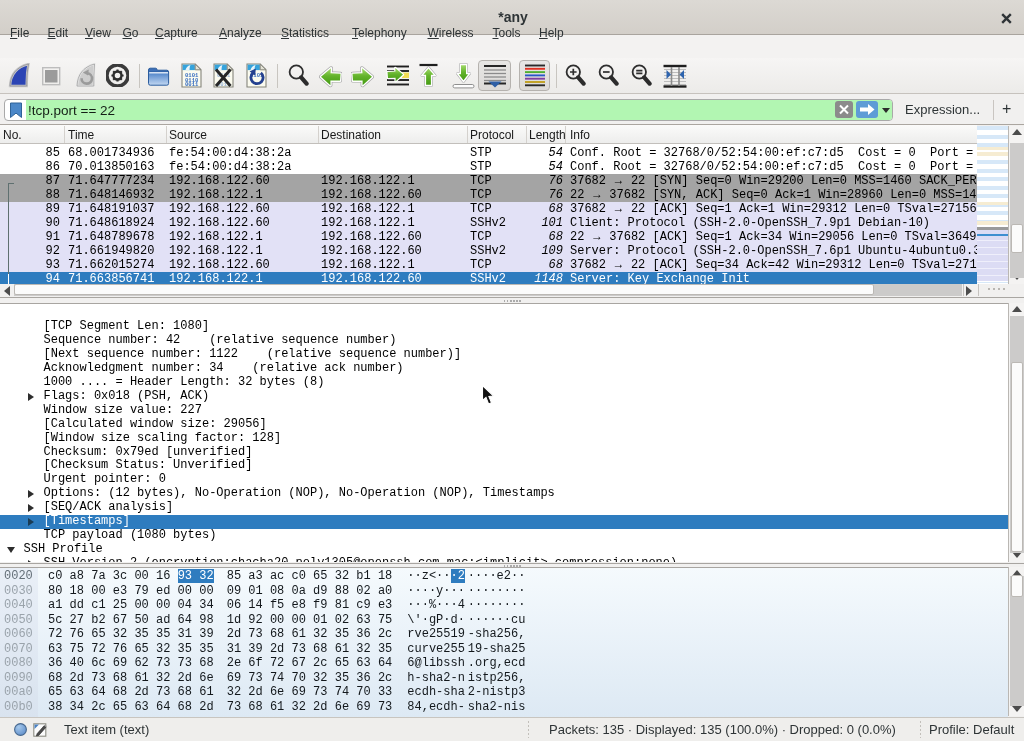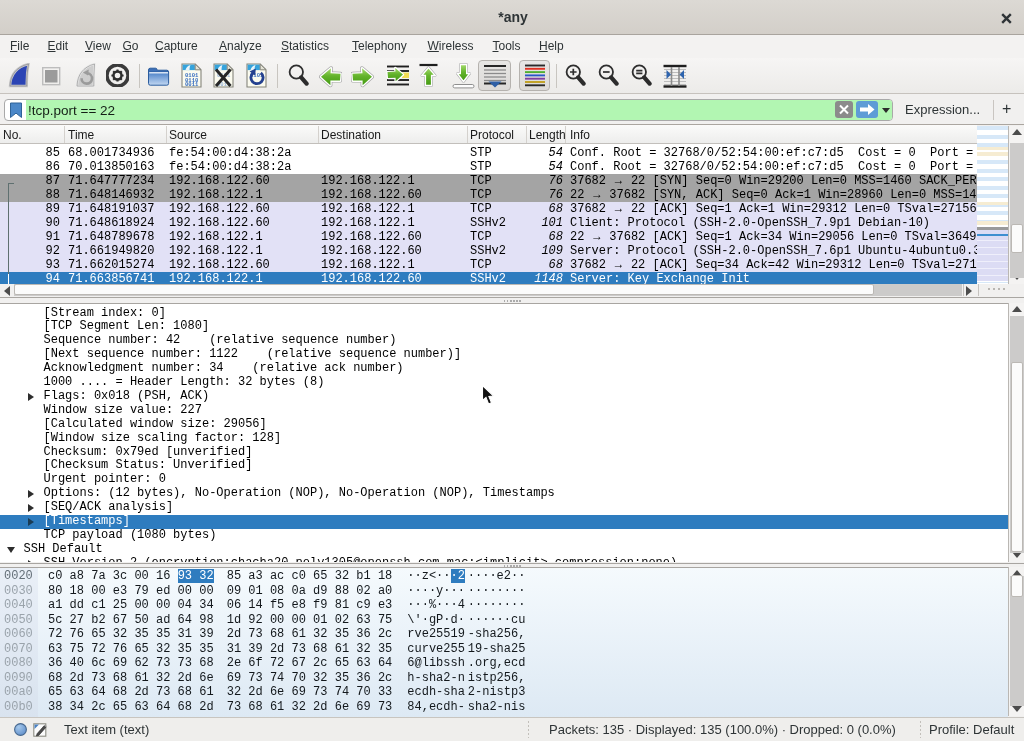--- a/index.html
+++ b/index.html
@@ -1,21 +1,21 @@
 <!DOCTYPE html>
 <html><head><meta charset="utf-8"><style>
 *{margin:0;padding:0;box-sizing:border-box;}
 html,body{width:1024px;height:741px;overflow:hidden;}
 body{font-family:"Liberation Sans",sans-serif;position:relative;background:#f1f0ef;}
 .abs{position:absolute;}
 .mono{font-family:"Liberation Mono",monospace;}
 #titlebar{left:0;top:0;width:1024px;height:35px;background:linear-gradient(#dcd9d4,#d3cfc9);border-bottom:1px solid #a9a49e;}
 #title{left:1px;top:9px;width:1024px;text-align:center;font-size:14px;font-weight:bold;color:#2e3436;}
 #menubar{left:0;top:35px;width:1024px;height:23px;background:#f3f2f1;}
-.mi{position:absolute;top:39px;font-size:12px;color:#2e3436;}
+.mi{position:absolute;top:26px;font-size:12px;color:#2e3436;}
 .mi u{text-decoration:underline;text-underline-offset:1px;}
 #toolbar{left:0;top:58px;width:1024px;height:36px;background:linear-gradient(#f6f5f4,#ecebe9);border-bottom:1px solid #c6c2bd;}
 .ti{position:absolute;}
 .tsep{position:absolute;top:64px;width:1px;height:24px;background:#c8c5c0;}
 .tbtn{position:absolute;top:60px;height:31px;border:1px solid #b5b2ae;border-radius:4px;background:linear-gradient(#e7e6e4,#dcdad7);}
 #filterbar{left:0;top:94px;width:1024px;height:31px;background:#f1f0ef;border-bottom:1px solid #aba6a0;}
 #fbox{left:4px;top:99px;width:889px;height:22px;background:#ffffff;border:1px solid #a9a9a9;border-radius:4px;}
 #fgreen{left:26px;top:100px;width:866px;height:20px;background:#b2f6b2;border-radius:0 3px 3px 0;}
 #fbookmark{left:9px;top:102px;}
 #ftext{left:28px;top:102.5px;font-size:13.5px;color:#141f16;}
@@ -486,23 +486,20 @@
 <div class="groove" style="left:14px;top:0px;width:948px;height:12px"></div>
 <div class="handle" style="left:14px;top:0.5px;width:860px;height:11px"></div>
 <div style="position:absolute;left:963px;top:0;width:1px;height:12px;background:#c5c2be"></div>
 <div style="position:absolute;left:978px;top:0;width:1px;height:12px;background:#c5c2be"></div>
 <div style="position:absolute;left:988px;top:4px;width:18px;height:2px;background:repeating-linear-gradient(90deg,#b9b6b2 0 2px,transparent 2px 5px)"></div>
 </div>
 <div class="sdots" style="left:504px;top:299.5px"></div>
 <div class="abs" style="left:0;top:563px;width:1024px;height:1px;background:#a8a5a1"></div>
 <div class="sdots" style="left:504px;top:565px"></div>
 <div class="abs" id="details">
-<div class="drow" style="top:2.5px;">
-<span style="position:absolute;top:0;left:43.5px;">[Stream index: 0]</span>
-</div>
 <div class="drow" style="top:16.4px;">
 <span style="position:absolute;top:0;left:43.5px;">[TCP Segment Len: 1080]</span>
 </div>
 <div class="drow" style="top:30.3px;">
 <span style="position:absolute;top:0;left:43.5px;">Sequence number: 42&nbsp;&nbsp;&nbsp;&nbsp;(relative sequence number)</span>
 </div>
 <div class="drow" style="top:44.2px;">
 <span style="position:absolute;top:0;left:43.5px;">[Next sequence number: 1122&nbsp;&nbsp;&nbsp;&nbsp;(relative sequence number)]</span>
 </div>
 <div class="drow" style="top:58.1px;">
@@ -543,21 +540,21 @@
 </div>
 <div class="drow" style="top:211.0px;background:#2e7cbf;">
 <div class="tri-r" style="left:28px;top:3px;border-left-color:#1a3c55"></div>
 <span style="position:absolute;top:0;left:43.5px;color:#fff;">[Timestamps]</span>
 </div>
 <div class="drow" style="top:224.9px;">
 <span style="position:absolute;top:0;left:43.5px;">TCP payload (1080 bytes)</span>
 </div>
 <div class="drow" style="top:238.8px;">
 <div class="tri-d" style="left:7px;top:4px"></div>
-<span style="position:absolute;top:0;left:23.5px;">SSH Default</span>
+<span style="position:absolute;top:0;left:23.5px;">SSH Profile</span>
 </div>
 <div class="drow" style="top:252.7px;">
 <div class="tri-r" style="left:28px;top:3px;border-left-color:#2d2d2d"></div>
 <span style="position:absolute;top:0;left:43.5px;">SSH Version 2 (encryption:chacha20-poly1305@openssh.com mac:&lt;implicit&gt; compression:none)</span>
 </div>
 </div>
 <div class="abs" id="hex">
 <div style="position:absolute;left:0;top:0;width:38px;height:150px;background:linear-gradient(#e9eff7,#d9e3ef)"></div>
 <div class="xrow" style="top:1.0px">
 <span class="xoff" style="color:#646f78">0020</span>

